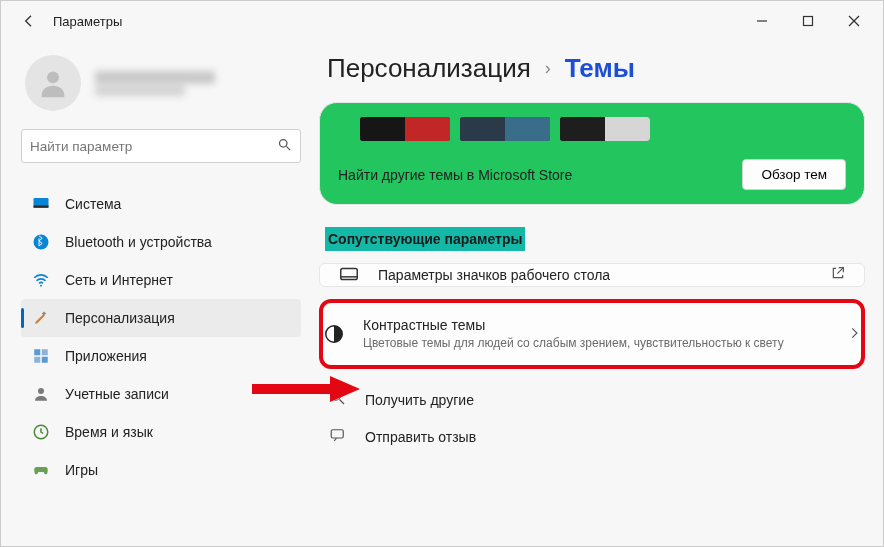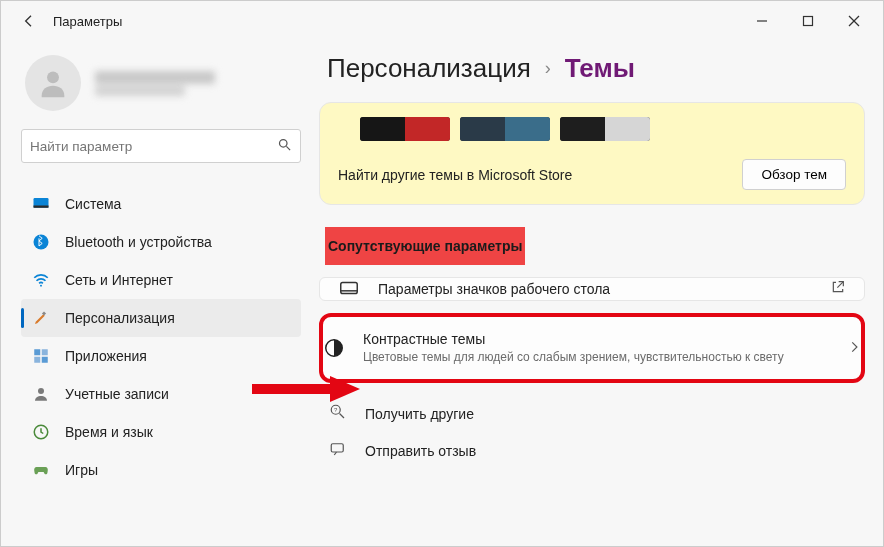--- a/index.html
+++ b/index.html
@@ -118,26 +118,26 @@
     padding: 8px 18px 10px 8px;
     overflow-y:auto;
   }
   .breadcrumb {
     display:flex; align-items:center; gap: 14px;
     font-size: 26px;
     margin: 4px 0 18px 8px;
   }
   .breadcrumb .bc1 { font-weight: 400; color:#222;}
   .breadcrumb .chev { font-size:18px; color:#888; }
-  .breadcrumb .bc2 { font-weight: 600; color:#701a75;}
+  .breadcrumb .bc2 { font-weight: 600; color:#1d4ed8;}
 
   .card {
-    background:#fef9c3;
+    background:#22c55e;
     border:1px solid #e6e6e6;
-    border-radius:12px;
+    border-radius:18px;
     padding: 14px 18px;
     margin-bottom: 22px;
   }
   .thumbs {
     display:flex; gap:10px; margin-bottom:18px; padding-left:22px;
   }
   .thumb { width:90px; height:24px; border-radius:3px; background:#333; display:flex;}
   .thumb .tl{flex:1; background:#222; border-radius:3px 0 0 3px;}
   .thumb .tr{flex:1; background:#b9b9b9; border-radius:0 3px 3px 0;}
   .thumb1 .tl{background:#161616;} .thumb1 .tr{background:#c22727;}
@@ -146,22 +146,22 @@
   .store-row { display:flex; align-items:center; justify-content:space-between; }
   .store-row .txt { font-size:14px; color:#222; }
   .store-row .btn {
     border:1px solid #d0d0d0; background:#fdfdfd; border-radius:4px;
     padding: 7px 18px; font-size:13.5px;
   }
 
   .section-title {
     display:inline-block;
     font-size: 14px; font-weight:600;
-    background:#ef4444;
-    padding:11px 3px;
+    background:#14b8a6;
+    padding:4px 3px;
     margin: 0 0 12px 6px;
   }
 
   .row {
     background:#fdfdfd;
     border:1px solid #e6e6e6;
     border-radius:6px;
     padding: 0 18px;
     display:flex; align-items:center; gap:18px;
     margin-bottom: 12px;

